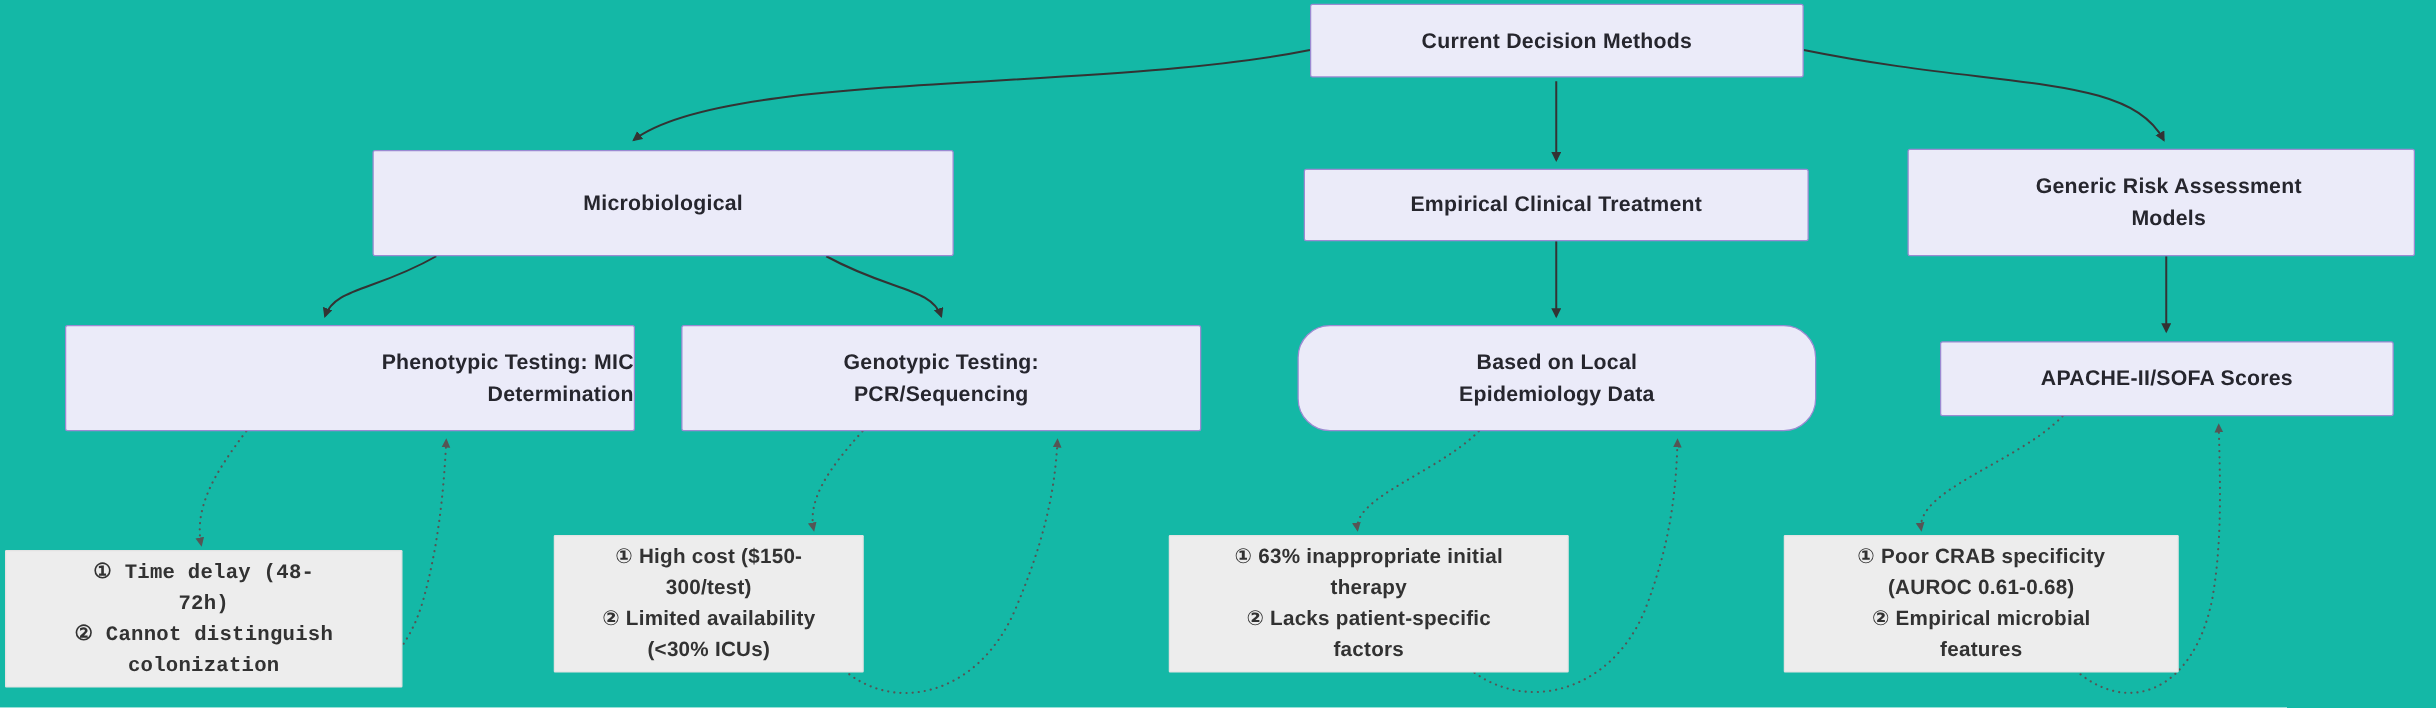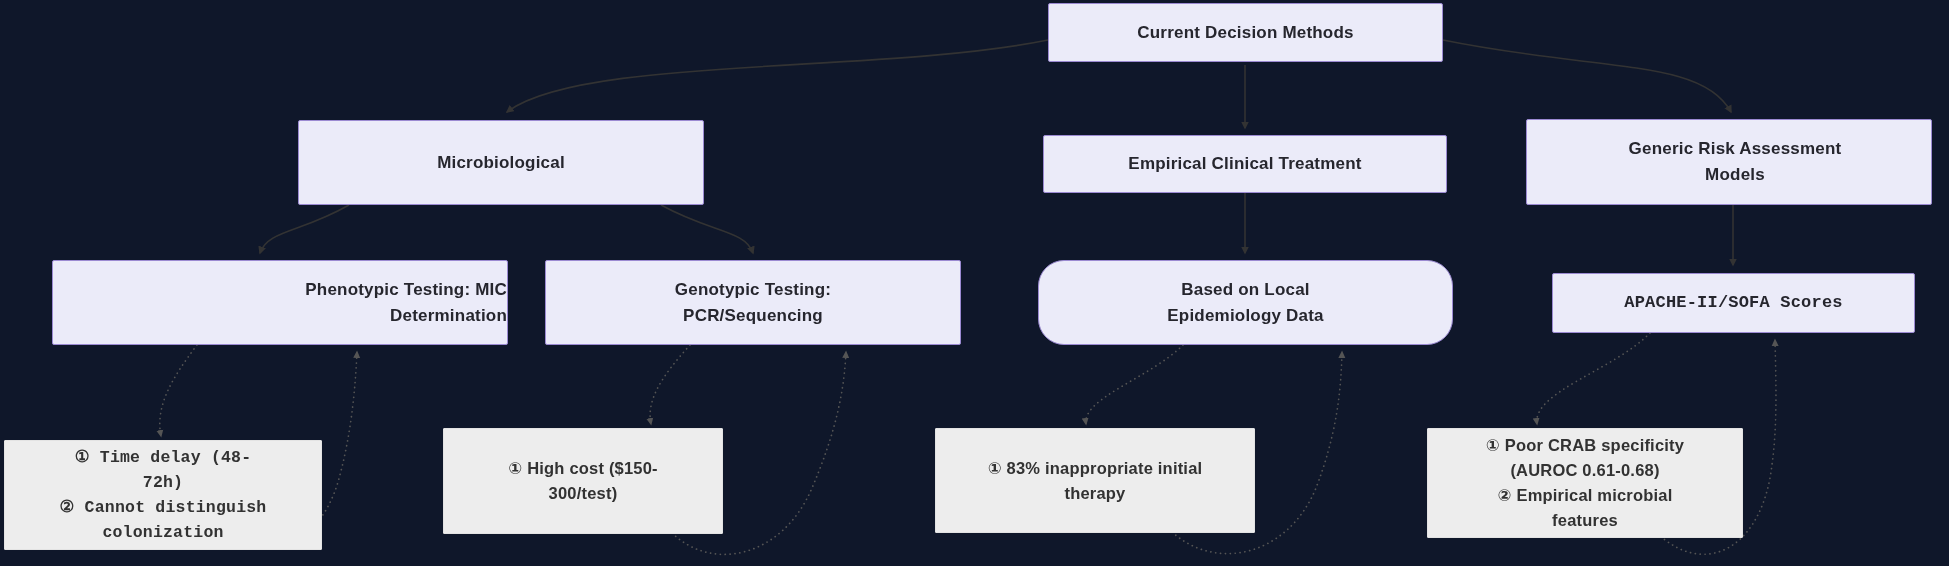--- a/index.html
+++ b/index.html
@@ -1,19 +1,19 @@
 <!DOCTYPE html>
 <html style="--node-fill: #ebebf9; --node-border: #9b8ad2; --note-fill: #ededed; --edge: #333333; --dotted-edge: #555555; --text: #26262e;"><head>
 <meta charset="utf-8">
 <style>
   html,body{margin:0;padding:0;background:#ffffff;}
   .stage{
     position:relative;
     width:1949px;height:566px;
-    background:#0f172a;
+    background:#14b8a6;
     font-family:"Liberation Sans","DejaVu Sans",sans-serif;
     overflow:hidden;
   }
   .connector-layer{position:absolute;left:0;top:0;width:1949px;height:566px;z-index:0;}
   .edge-solid{fill:none;stroke:var(--edge,#333);stroke-width:1.6;}
   .edge-dotted{
     fill:none;stroke:var(--dotted-edge,#555);stroke-width:1.7;
     stroke-dasharray:0.1 4.8;stroke-linecap:round;
   }
   .arrowhead{fill:var(--edge,#333);}
@@ -78,21 +78,21 @@
     <path class="edge-dotted" d="M 1172 532 C 1216 572, 1288 556, 1316 488 C 1336 436, 1341 394, 1342 352" marker-end="url(#arrow-dot)"></path>
 
     <path class="edge-dotted" d="M 1650 333 C 1614 370, 1532 392, 1537 424" marker-end="url(#arrow-dot)"></path>
     <path class="edge-dotted" d="M 1657 533 C 1702 576, 1756 552, 1770 478 C 1778 432, 1776 384, 1775 340" marker-end="url(#arrow-dot)"></path>
   </svg>
 
   <div class="node" style="left:1048px;top:3px;width:395px;height:59px;">
     <span>Current Decision Methods</span>
   </div>
 
-  <div class="node" style="left:298px;top:120px;width:406px;height:85px;">
+  <div class="node" style="left:298px;top:120px;width:465px;height:85px;">
     <span>Microbiological</span>
   </div>
 
   <div class="node" style="left:1043px;top:135px;width:404px;height:58px;">
     <span>Empirical Clinical Treatment</span>
   </div>
 
   <div class="node" style="left:1526px;top:119px;width:406px;height:86px;padding-left:12px;">
     <span>Generic Risk Assessment</span>
     <span>Models</span>
@@ -106,40 +106,42 @@
   <div class="node" style="left:545px;top:260px;width:416px;height:85px;">
     <span>Genotypic Testing:</span>
     <span>PCR/Sequencing</span>
   </div>
 
   <div class="node" style="left:1038px;top:260px;width:415px;height:85px;border-radius:26px;">
     <span>Based on Local</span>
     <span>Epidemiology Data</span>
   </div>
 
-  <div class="node" style="left:1552px;top:273px;width:363px;height:60px;font-family:Liberation Mono, monospace;">
+  <div class="node" style="left:1552px;top:273px;width:363px;height:60px;">
     <span>APACHE-II/SOFA Scores</span>
   </div>
 
   <div class="note" style="left:4px;top:440px;width:318px;min-height:78px;">
     <div class="note-inner" style="max-width:212px;font-family:Liberation Mono, monospace;">
       <div class="note-item">① Time delay (48-72h)</div>
       <div class="note-item">② Cannot distinguish colonization</div>
     </div>
   </div>
 
-  <div class="note" style="left:443px;top:428px;width:280px;min-height:106px;">
+  <div class="note" style="left:443px;top:428px;width:248px;min-height:106px;">
     <div class="note-inner" style="max-width:196px;">
       <div class="note-item">① High cost ($150-300/test)</div>
+      <div class="note-item">② Limited availability (&lt;30% ICUs)</div>
     </div>
   </div>
 
   <div class="note" style="left:935px;top:428px;width:320px;min-height:105px;">
     <div class="note-inner" style="max-width:216px;">
-      <div class="note-item">① 83% inappropriate initial therapy</div>
+      <div class="note-item">① 63% inappropriate initial therapy</div>
+      <div class="note-item">② Lacks patient-specific factors</div>
     </div>
   </div>
 
   <div class="note" style="left:1427px;top:428px;width:316px;min-height:106px;justify-content:center;">
     <div class="note-inner" style="max-width:216px;">
       <div class="note-item">① Poor CRAB specificity (AUROC 0.61-0.68)</div>
       <div class="note-item">② Empirical microbial features</div>
     </div>
   </div>
 

